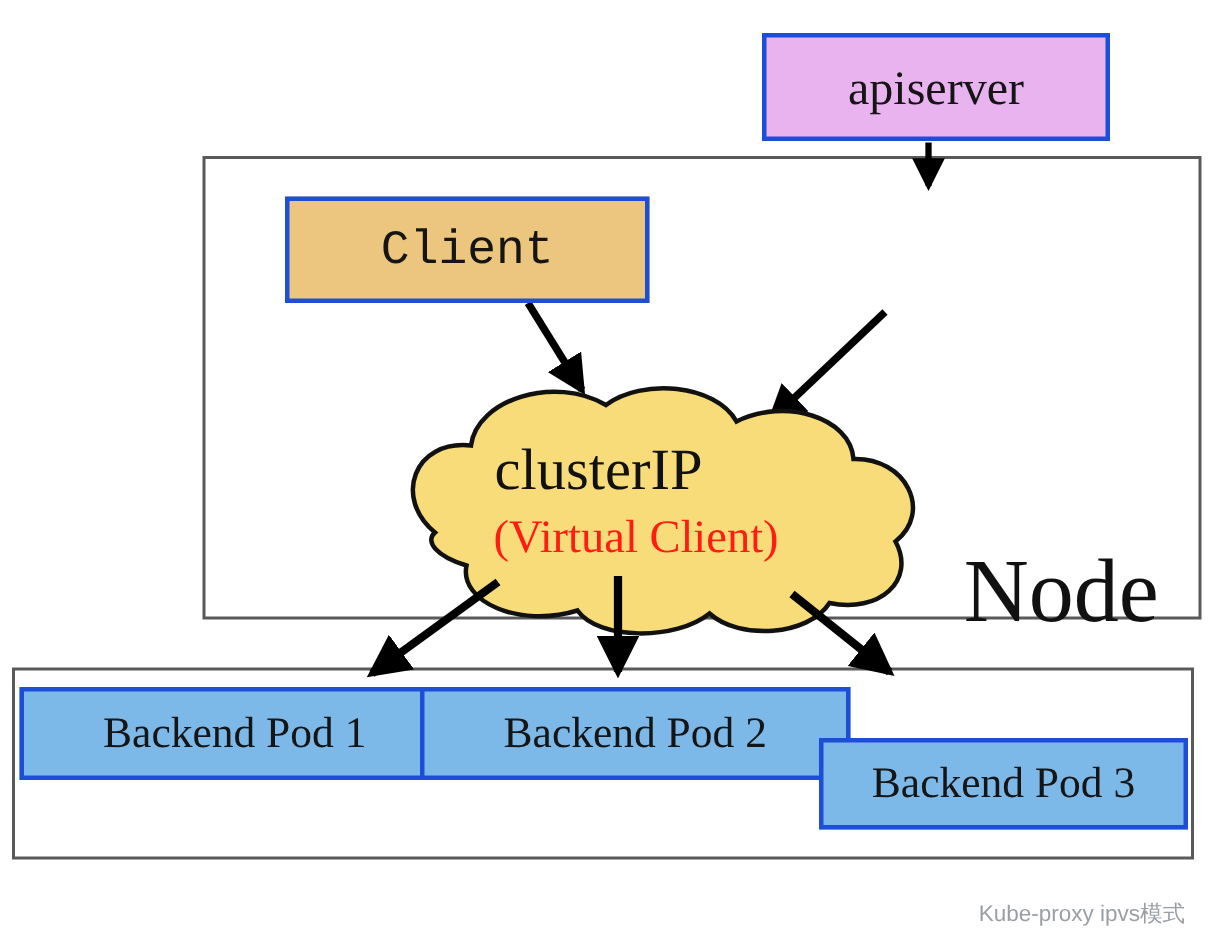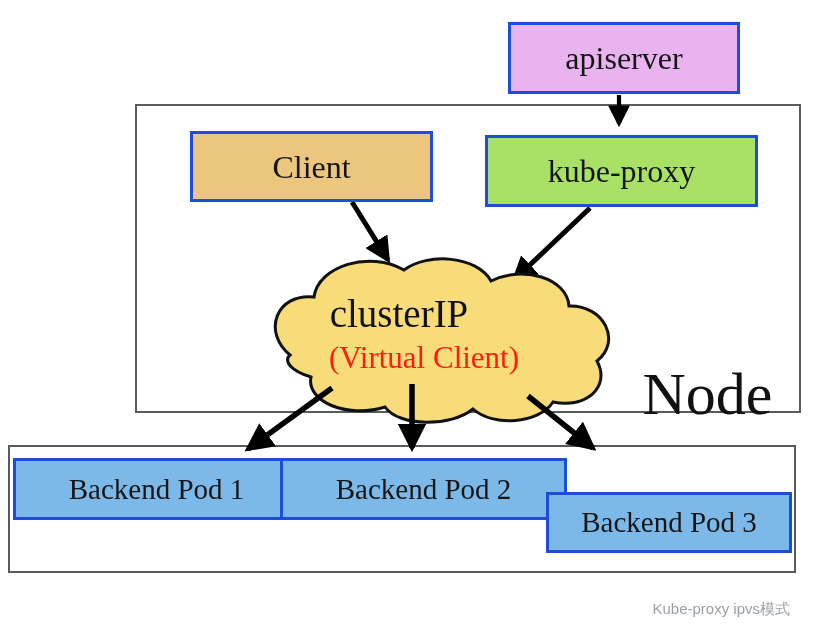--- a/index.html
+++ b/index.html
@@ -90,27 +90,24 @@
 
     <line x1="332" y1="388" x2="248" y2="449" stroke="#000" stroke-width="5.5" marker-end="url(#ah)"></line>
     <line x1="412" y1="384" x2="412" y2="448" stroke="#000" stroke-width="5.5" marker-end="url(#ah)"></line>
     <line x1="528" y1="396" x2="593" y2="448" stroke="#000" stroke-width="5.5" marker-end="url(#ah)"></line>
   </svg>
 
   <div class="box apiserver-box" style="background-color: rgb(233, 179, 240);">
     <span>apiserver</span>
   </div>
 
-  <div class="box client-box" style="background-color: rgb(236, 197, 126);">
+  <div class="box client-box" style="background-color: rgb(236, 197, 126); font-family: Liberation Mono, monospace;">
     <span>Client</span>
   </div>
 
-  <div class="box kube-proxy-box" style="background-color: rgb(169, 225, 102);">
-    <span>kube-proxy</span>
-  </div>
 
   <div class="box pod-box pod1" style="background-color: rgb(125, 185, 232);">
     <span>Backend Pod 1</span>
   </div>
   <div class="box pod-box pod2" style="background-color: rgb(125, 185, 232);">
     <span>Backend Pod 2</span>
   </div>
   <div class="box pod-box pod3" style="background-color: rgb(125, 185, 232); margin-top: 35px;">
     <span>Backend Pod 3</span>
   </div>

